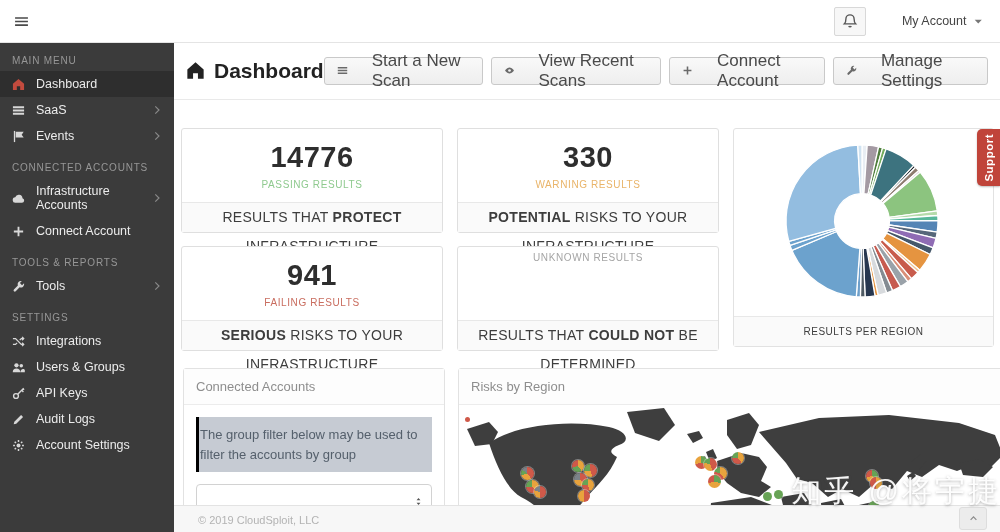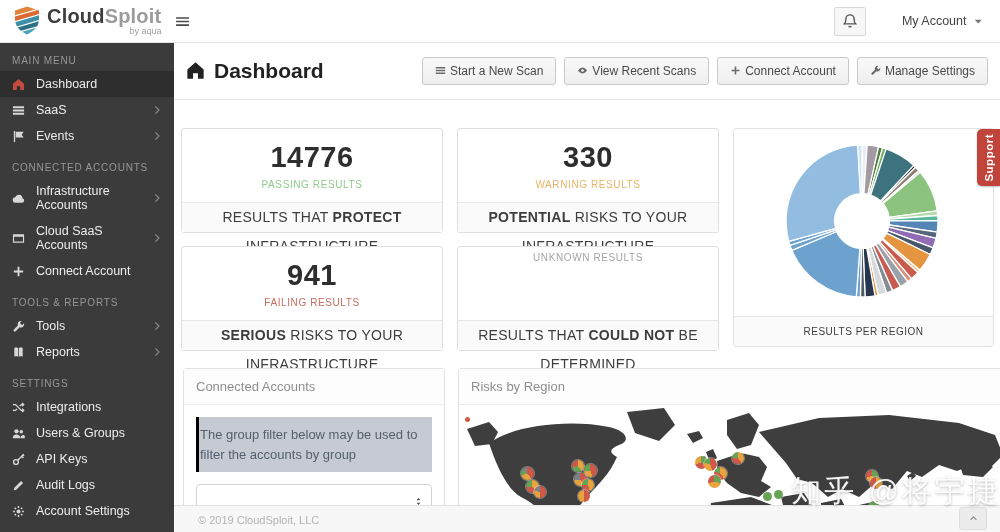--- a/index.html
+++ b/index.html
@@ -31,21 +31,21 @@
   .item.active .i-ic{color:#c24b3e;}
   .item .i-lb{flex:1;}
   .item .i-ch{color:#8a8a8a;display:flex;font-size:10px;}
 
   
   .main{position:absolute;left:174px;top:42px;right:0;bottom:0;background:#fff;overflow:hidden;}
   .page-header{height:57px;border-bottom:1px solid #e9e9e9;display:flex;align-items:center;padding:0 12px;}
   .page-title{display:flex;align-items:center;gap:9px;font-size:21px;font-weight:700;color:#222;}
   .page-title .t-ic{display:flex;font-size:19px;color:#222;}
   .hdr-btns{margin-left:auto;display:flex;gap:8px;}
-  .hbtn{display:flex;align-items:center;gap:4px;height:26px;padding:0 12px;font-size:12px;color:#4a4a4a;
+  .hbtn{display:flex;align-items:center;gap:24px;height:26px;padding:0 12px;font-size:17px;color:#4a4a4a;
         background:linear-gradient(#f9f9f9,#eeeeee);border:1px solid #c9c9c9;border-radius:3px;cursor:pointer;}
   .hbtn .b-ic{display:flex;color:#6a6a6a;font-size:11px;}
 
   
   .card{position:absolute;width:260px;height:103px;background:#fff;border:1px solid #dfdfdf;border-radius:3px;}
   .card .num{text-align:center;font-size:29px;font-weight:600;color:#2e2e2e;margin-top:12px;letter-spacing:.5px;}
   .card .lbl{text-align:center;font-size:10px;letter-spacing:.6px;margin-top:5px;}
   .card .foot{position:absolute;left:0;right:0;bottom:0;height:29px;line-height:29px;background:#fafafa;
               border-top:1px solid #e8e8e8;text-align:center;font-size:14px;color:#3d3d3d;letter-spacing:.3px;}
   .card .foot b{font-weight:700;}
@@ -87,42 +87,20 @@
 
   .watermark{position:absolute;right:8px;top:467px;z-index:25;font-size:30px;letter-spacing:3px;
              color:rgba(255,255,255,.95);text-shadow:0 1px 3px rgba(90,90,90,.45);white-space:nowrap;}
 
   svg.ic{display:block;}
 </style>
 </head>
 <body>
 
 <div class="navbar">
-  <div class="brand">
-    <span>
-      <svg class="ic" width="26" height="29" viewBox="0 0 26 29">
-        <defs>
-            <clipPath id="shieldClip">
-              <path d="M13 .5 25 4.5V13c0 7.5-5.5 12.5-12 15.5C6.5 25.5 1 20.5 1 13V4.5Z"></path>
-            </clipPath>
-          </defs>
-        <g clip-path="url(#shieldClip)">
-          <rect x="-6" y="1" width="40" height="5.2" fill="#e2833b" transform="rotate(-16 13 14)"></rect>
-          <rect x="-6" y="7.4" width="40" height="4.2" fill="#d9692f" transform="rotate(-16 13 14)"></rect>
-          <rect x="-6" y="12.8" width="40" height="4.6" fill="#3d8fa8" transform="rotate(-16 13 14)"></rect>
-          <rect x="-6" y="18.6" width="40" height="4.2" fill="#2c6f86" transform="rotate(-16 13 14)"></rect>
-          <rect x="-6" y="24" width="40" height="5" fill="#49a3b5" transform="rotate(-16 13 14)"></rect>
-        </g>
-      </svg>
-    </span>
-    <span class="brand-text">
-      <div class="brand-main"><span class="b1">Cloud</span><span class="b2">Sploit</span></div>
-      <div class="brand-sub">by aqua</div>
-    </span>
-  </div>
   <span class="hamburger">
       <svg class="ic" width="1em" height="1em" viewBox="0 0 14 14" fill="currentColor">
         <path d="M1 3h12v1.5H1zM1 6.3h12v1.5H1zM1 9.6h12v1.5H1z"></path>
       </svg>
     </span>
   <div class="nav-right">
     <div class="bell-btn">
       <span>
           <svg class="ic" width="1em" height="1em" viewBox="0 0 14 14" fill="currentColor">
             <g fill="none" stroke="currentColor" stroke-width="1.2">
@@ -199,33 +177,20 @@
               </svg>
             </span>
     <span class="i-lb">Infrastructure Accounts</span>
     <span class="i-ch">
               <svg class="ic" width="1em" height="1em" viewBox="0 0 14 14" fill="currentColor">
                 <path d="M4.6 1.8 9.8 7l-5.2 5.2" fill="none" stroke="currentColor" stroke-width="1.6"></path>
               </svg>
             </span>
   </div>
 
-  <div class="item">
-    <span class="i-ic">
-              <svg class="ic" width="1em" height="1em" viewBox="0 0 14 14" fill="currentColor">
-                <path d="M1 2.5h12v9H1zm1.2 2.6v5.2h9.6V5.1z"></path>
-              </svg>
-            </span>
-    <span class="i-lb">Cloud SaaS Accounts</span>
-    <span class="i-ch">
-              <svg class="ic" width="1em" height="1em" viewBox="0 0 14 14" fill="currentColor">
-                <path d="M4.6 1.8 9.8 7l-5.2 5.2" fill="none" stroke="currentColor" stroke-width="1.6"></path>
-              </svg>
-            </span>
-  </div>
 
   <div class="item">
     <span class="i-ic">
               <svg class="ic" width="1em" height="1em" viewBox="0 0 14 14" fill="currentColor">
                 <path d="M6 2h2v4h4v2H8v4H6V8H2V6h4z"></path>
               </svg>
             </span>
     <span class="i-lb">Connect Account</span>
 
   </div>
@@ -242,33 +207,20 @@
               </svg>
             </span>
     <span class="i-lb">Tools</span>
     <span class="i-ch">
               <svg class="ic" width="1em" height="1em" viewBox="0 0 14 14" fill="currentColor">
                 <path d="M4.6 1.8 9.8 7l-5.2 5.2" fill="none" stroke="currentColor" stroke-width="1.6"></path>
               </svg>
             </span>
   </div>
 
-  <div class="item">
-    <span class="i-ic">
-              <svg class="ic" width="1em" height="1em" viewBox="0 0 14 14" fill="currentColor">
-                <path d="M2.5 2.2C3.5 1.6 5 1.5 6.6 2.2v9.3c-1.6-.7-3.1-.6-4.1 0zM7.4 2.2c1.6-.7 3.1-.6 4.1 0v9.3c-1-.6-2.5-.7-4.1 0z"></path>
-              </svg>
-            </span>
-    <span class="i-lb">Reports</span>
-    <span class="i-ch">
-              <svg class="ic" width="1em" height="1em" viewBox="0 0 14 14" fill="currentColor">
-                <path d="M4.6 1.8 9.8 7l-5.2 5.2" fill="none" stroke="currentColor" stroke-width="1.6"></path>
-              </svg>
-            </span>
-  </div>
 
 </div>
   </div>
 
   <div class="sec">
     <div class="sec-h">SETTINGS</div>
     <div class="sec-items">
   <div class="item">
     <span class="i-ic">
               <svg class="ic" width="1em" height="1em" viewBox="0 0 14 14" fill="currentColor">

